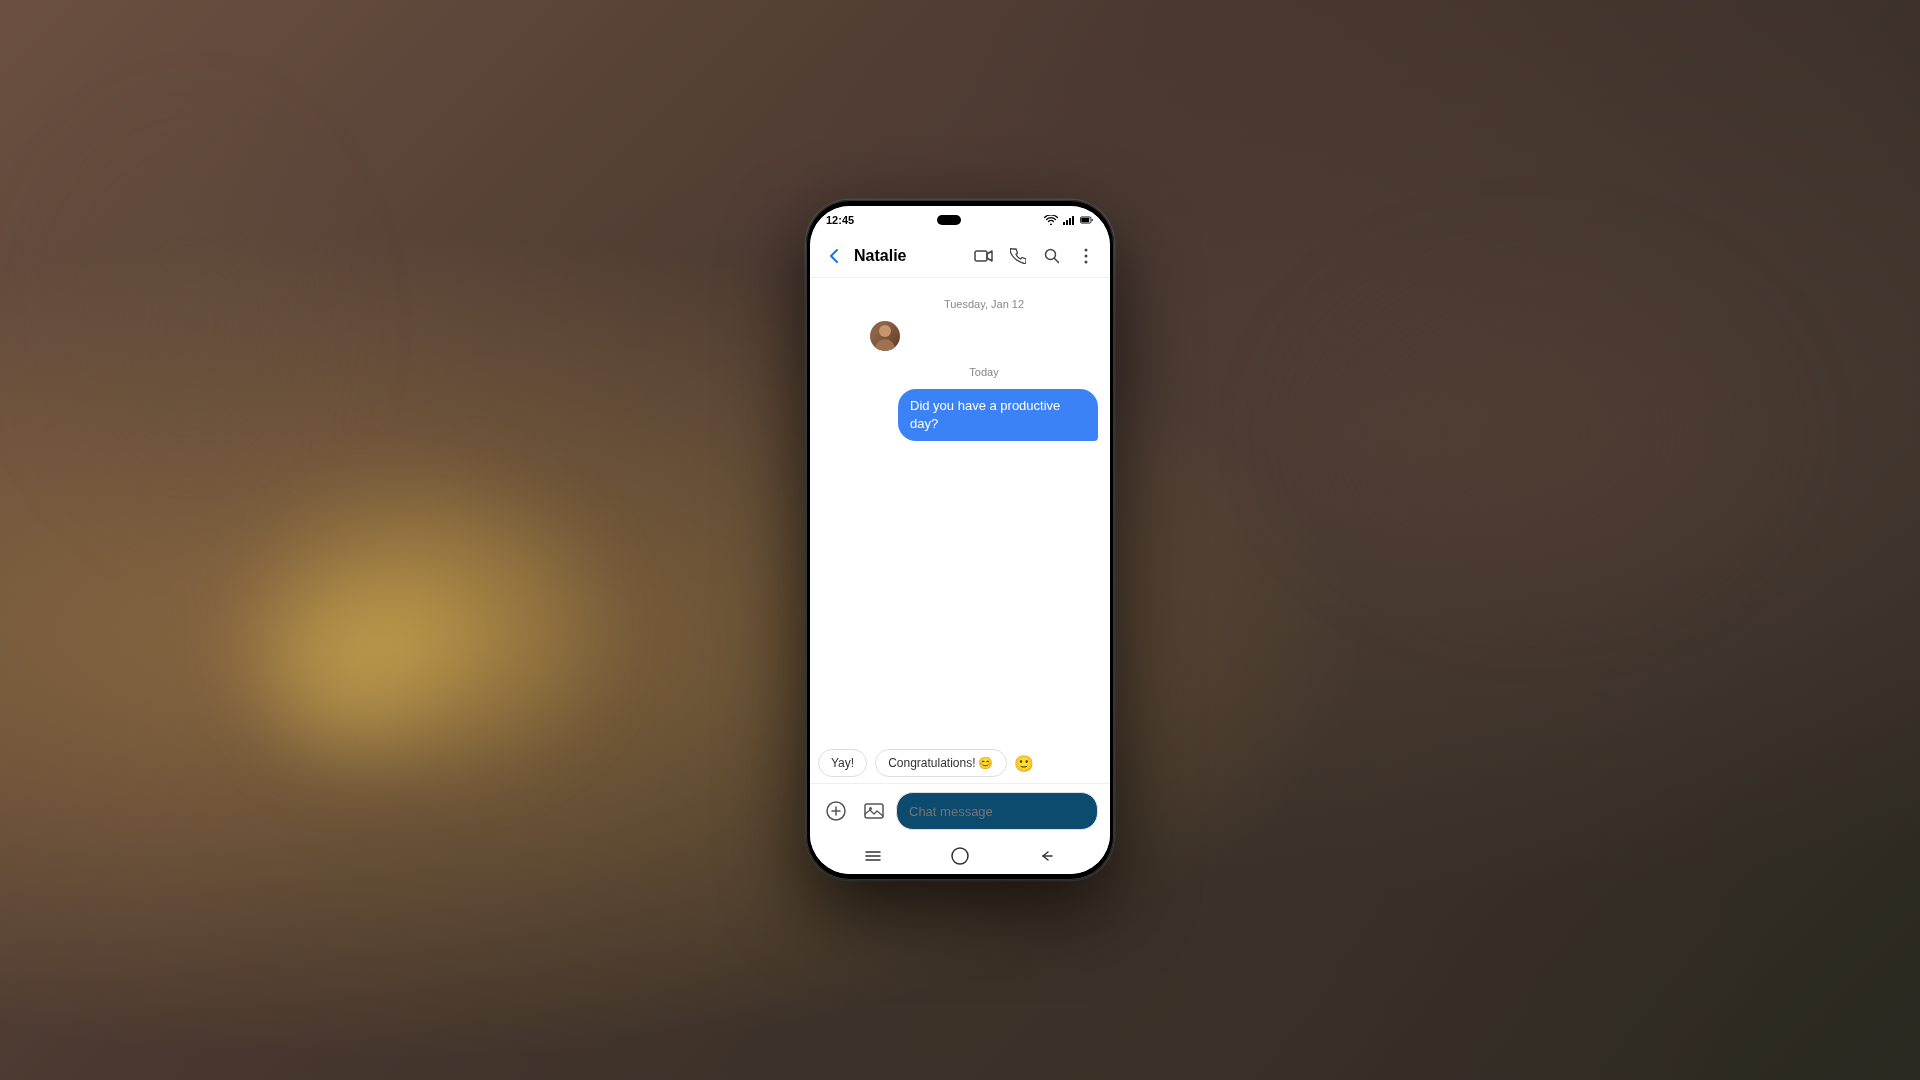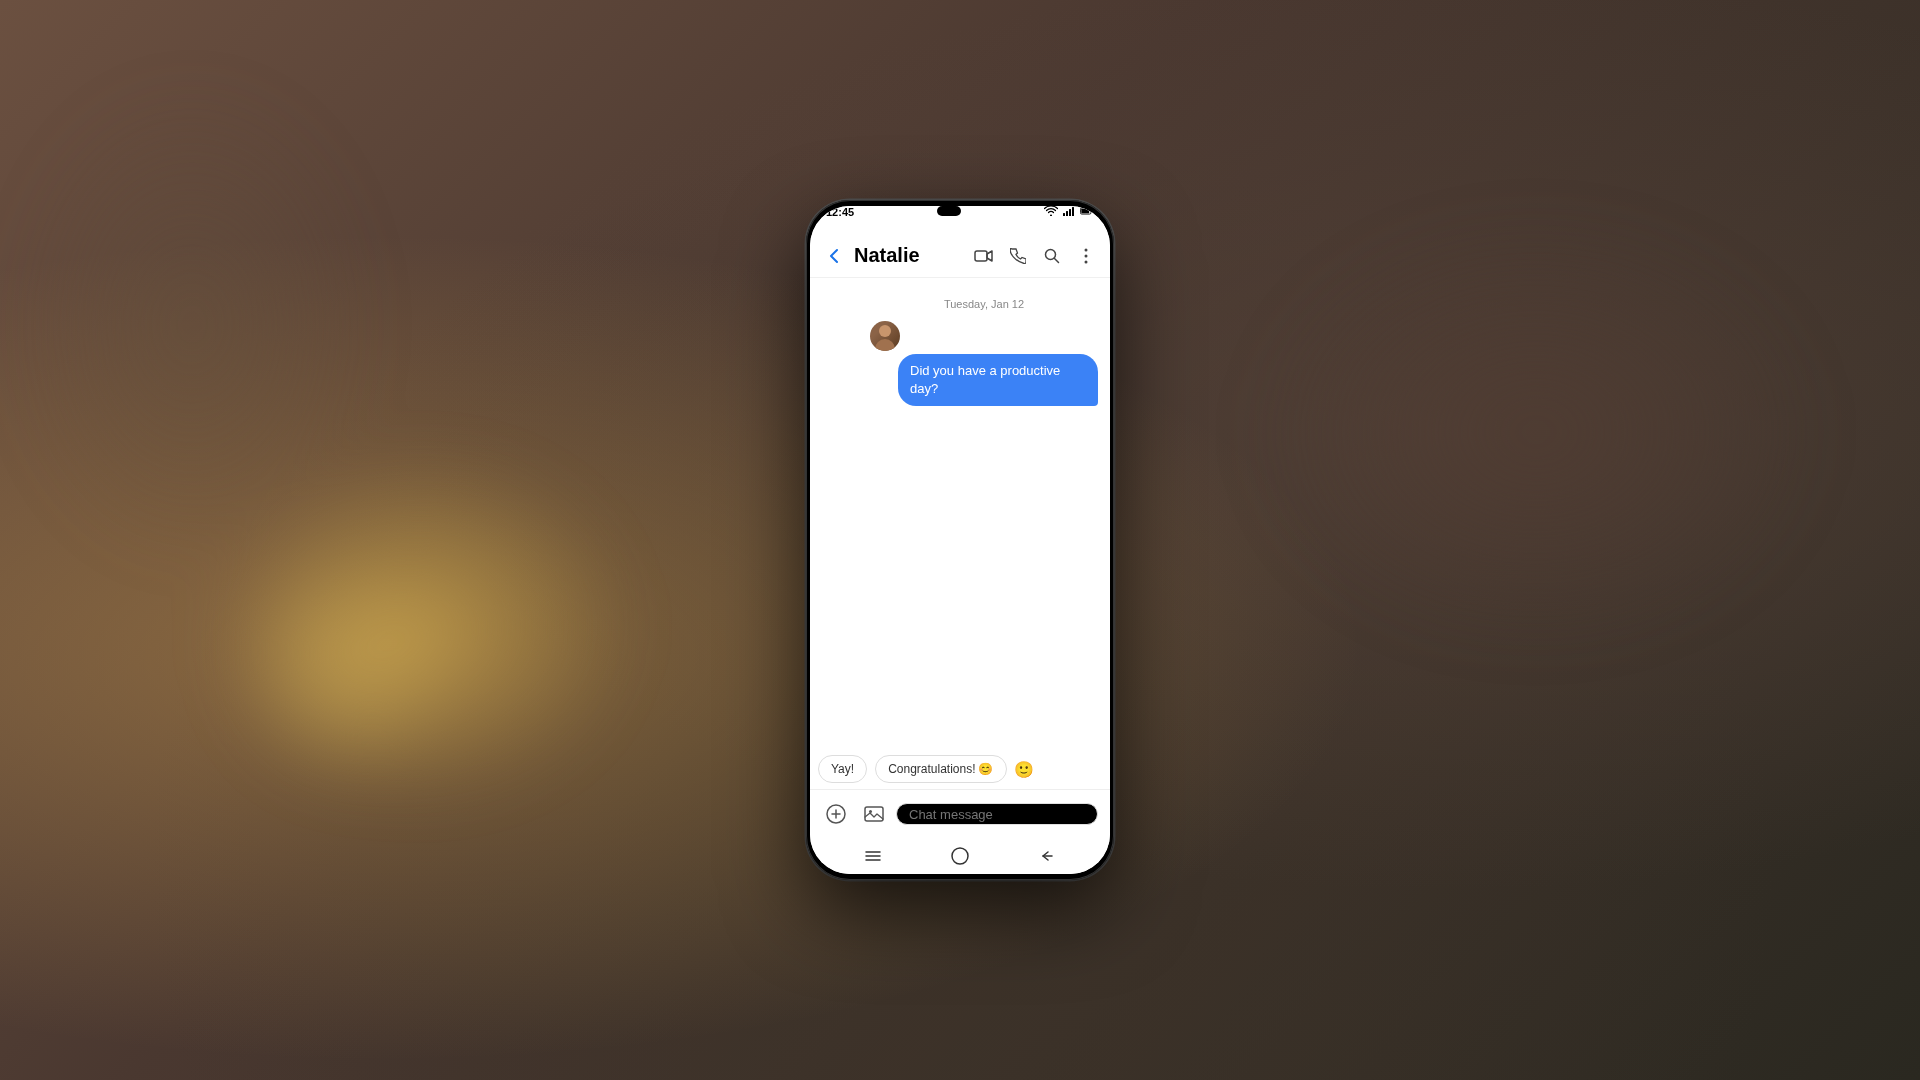--- a/index.html
+++ b/index.html
@@ -59,21 +59,21 @@
       overflow: hidden;
       display: flex;
       flex-direction: column;
     }
 
     
     .status-bar {
       background: #fff;
       height: 28px;
       display: flex;
-      align-items: flex-start;
+      align-items: center;
       justify-content: space-between;
       padding: 0 16px;
       flex-shrink: 0;
     }
 
     .status-time {
       font-size: 11px;
       font-weight: 600;
       color: #000;
     }
@@ -113,21 +113,21 @@
       display: flex;
       align-items: center;
       justify-content: center;
       color: #1a73e8;
       font-size: 20px;
       cursor: pointer;
     }
 
     .nav-title {
       flex: 1;
-      font-size: 20px;
+      font-size: 16px;
       font-weight: 600;
       color: #000;
       padding-left: 4px;
     }
 
     .nav-actions {
       display: flex;
       align-items: center;
       gap: 2px;
     }
@@ -287,28 +287,28 @@
       display: flex;
       align-items: center;
       justify-content: center;
       color: #555;
       cursor: pointer;
       flex-shrink: 0;
     }
 
     .input-field {
       flex: 1;
-      height: 22px;
+      height: 38px;
       border: 1px solid #e0e0e0;
       border-radius: 17px;
       padding: 0 12px;
       font-size: 13px;
       color: #aaa;
       outline: none;
-      background: #000000;
+      background: #0c4a6e;
     }
 
     .input-right-icons {
       display: flex;
       align-items: center;
       gap: 4px;
     }
 
     
     .system-nav {
@@ -409,20 +409,23 @@
 
       <div class="date-divider">
         <span>Tuesday, Jan 12</span>
       </div>
 
 
       <div class="message-row received">
         <div class="avatar-img"></div>
       </div>
 
+      <div class="date-divider">
+        <span>Today</span>
+      </div>
 
       <div class="message-row sent">
         <div class="bubble sent">
           <span>Did you have a productive day?</span>
         </div>
       </div>
 
 
 
     </div>

